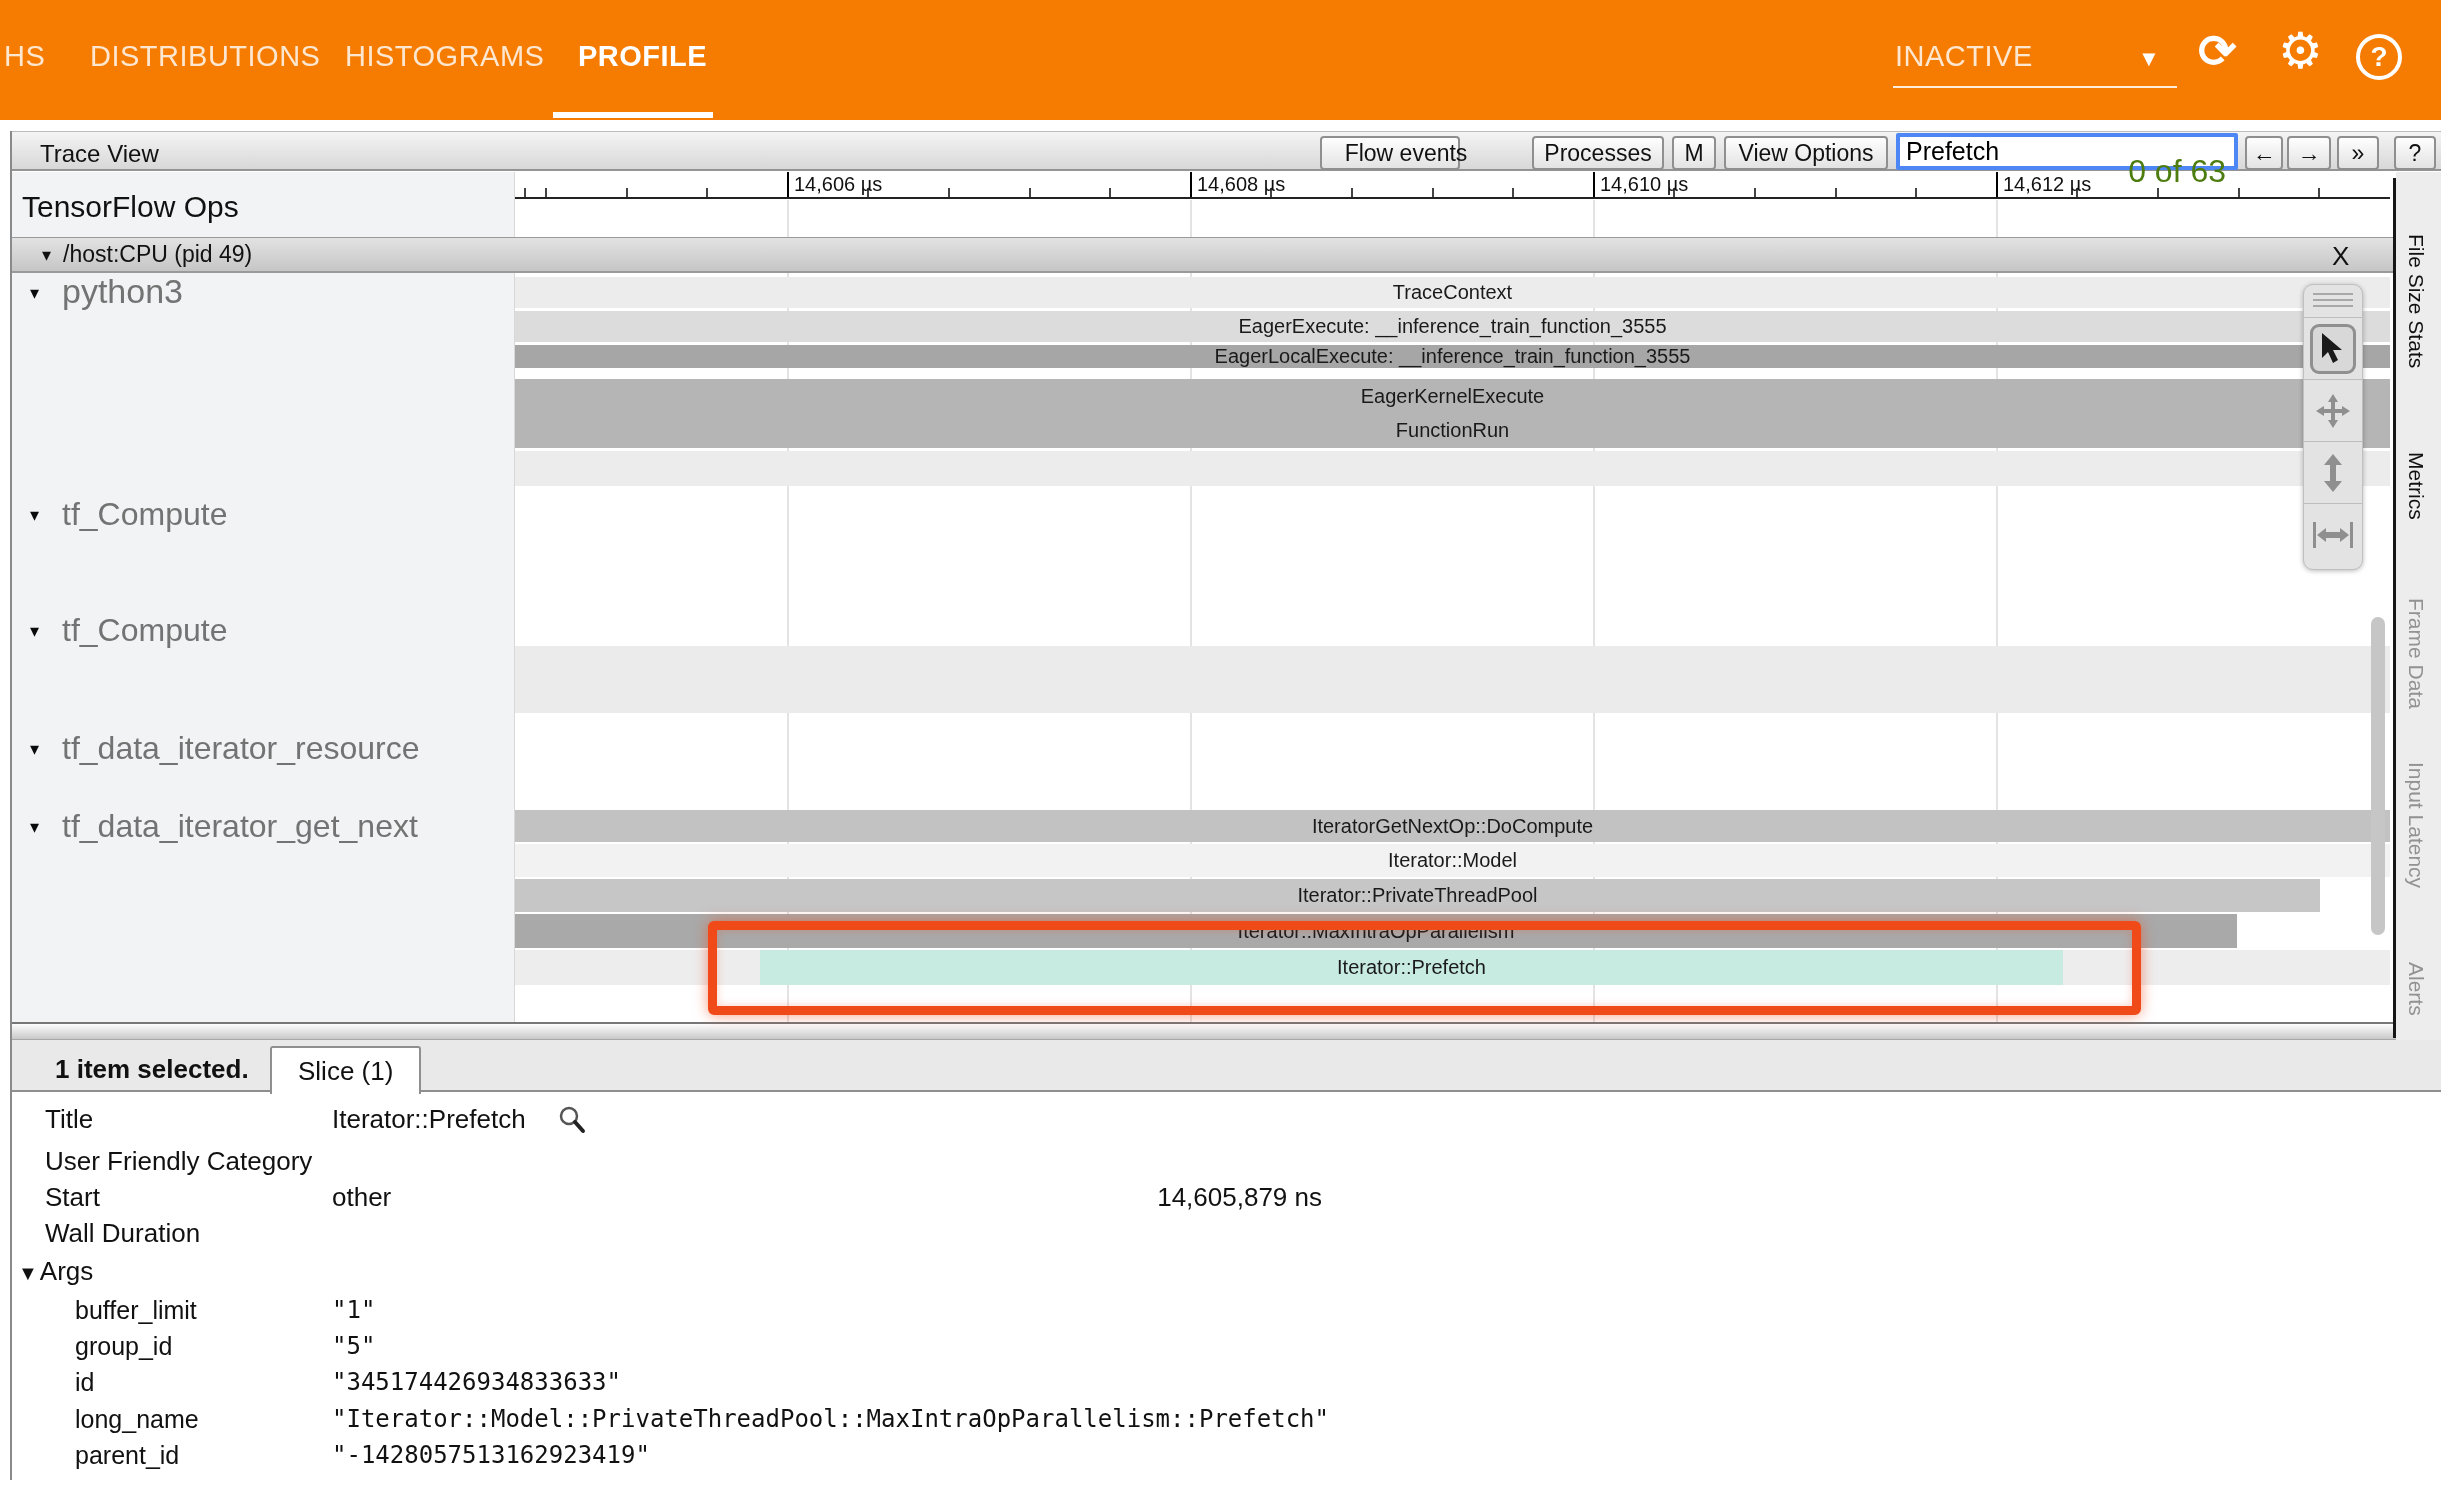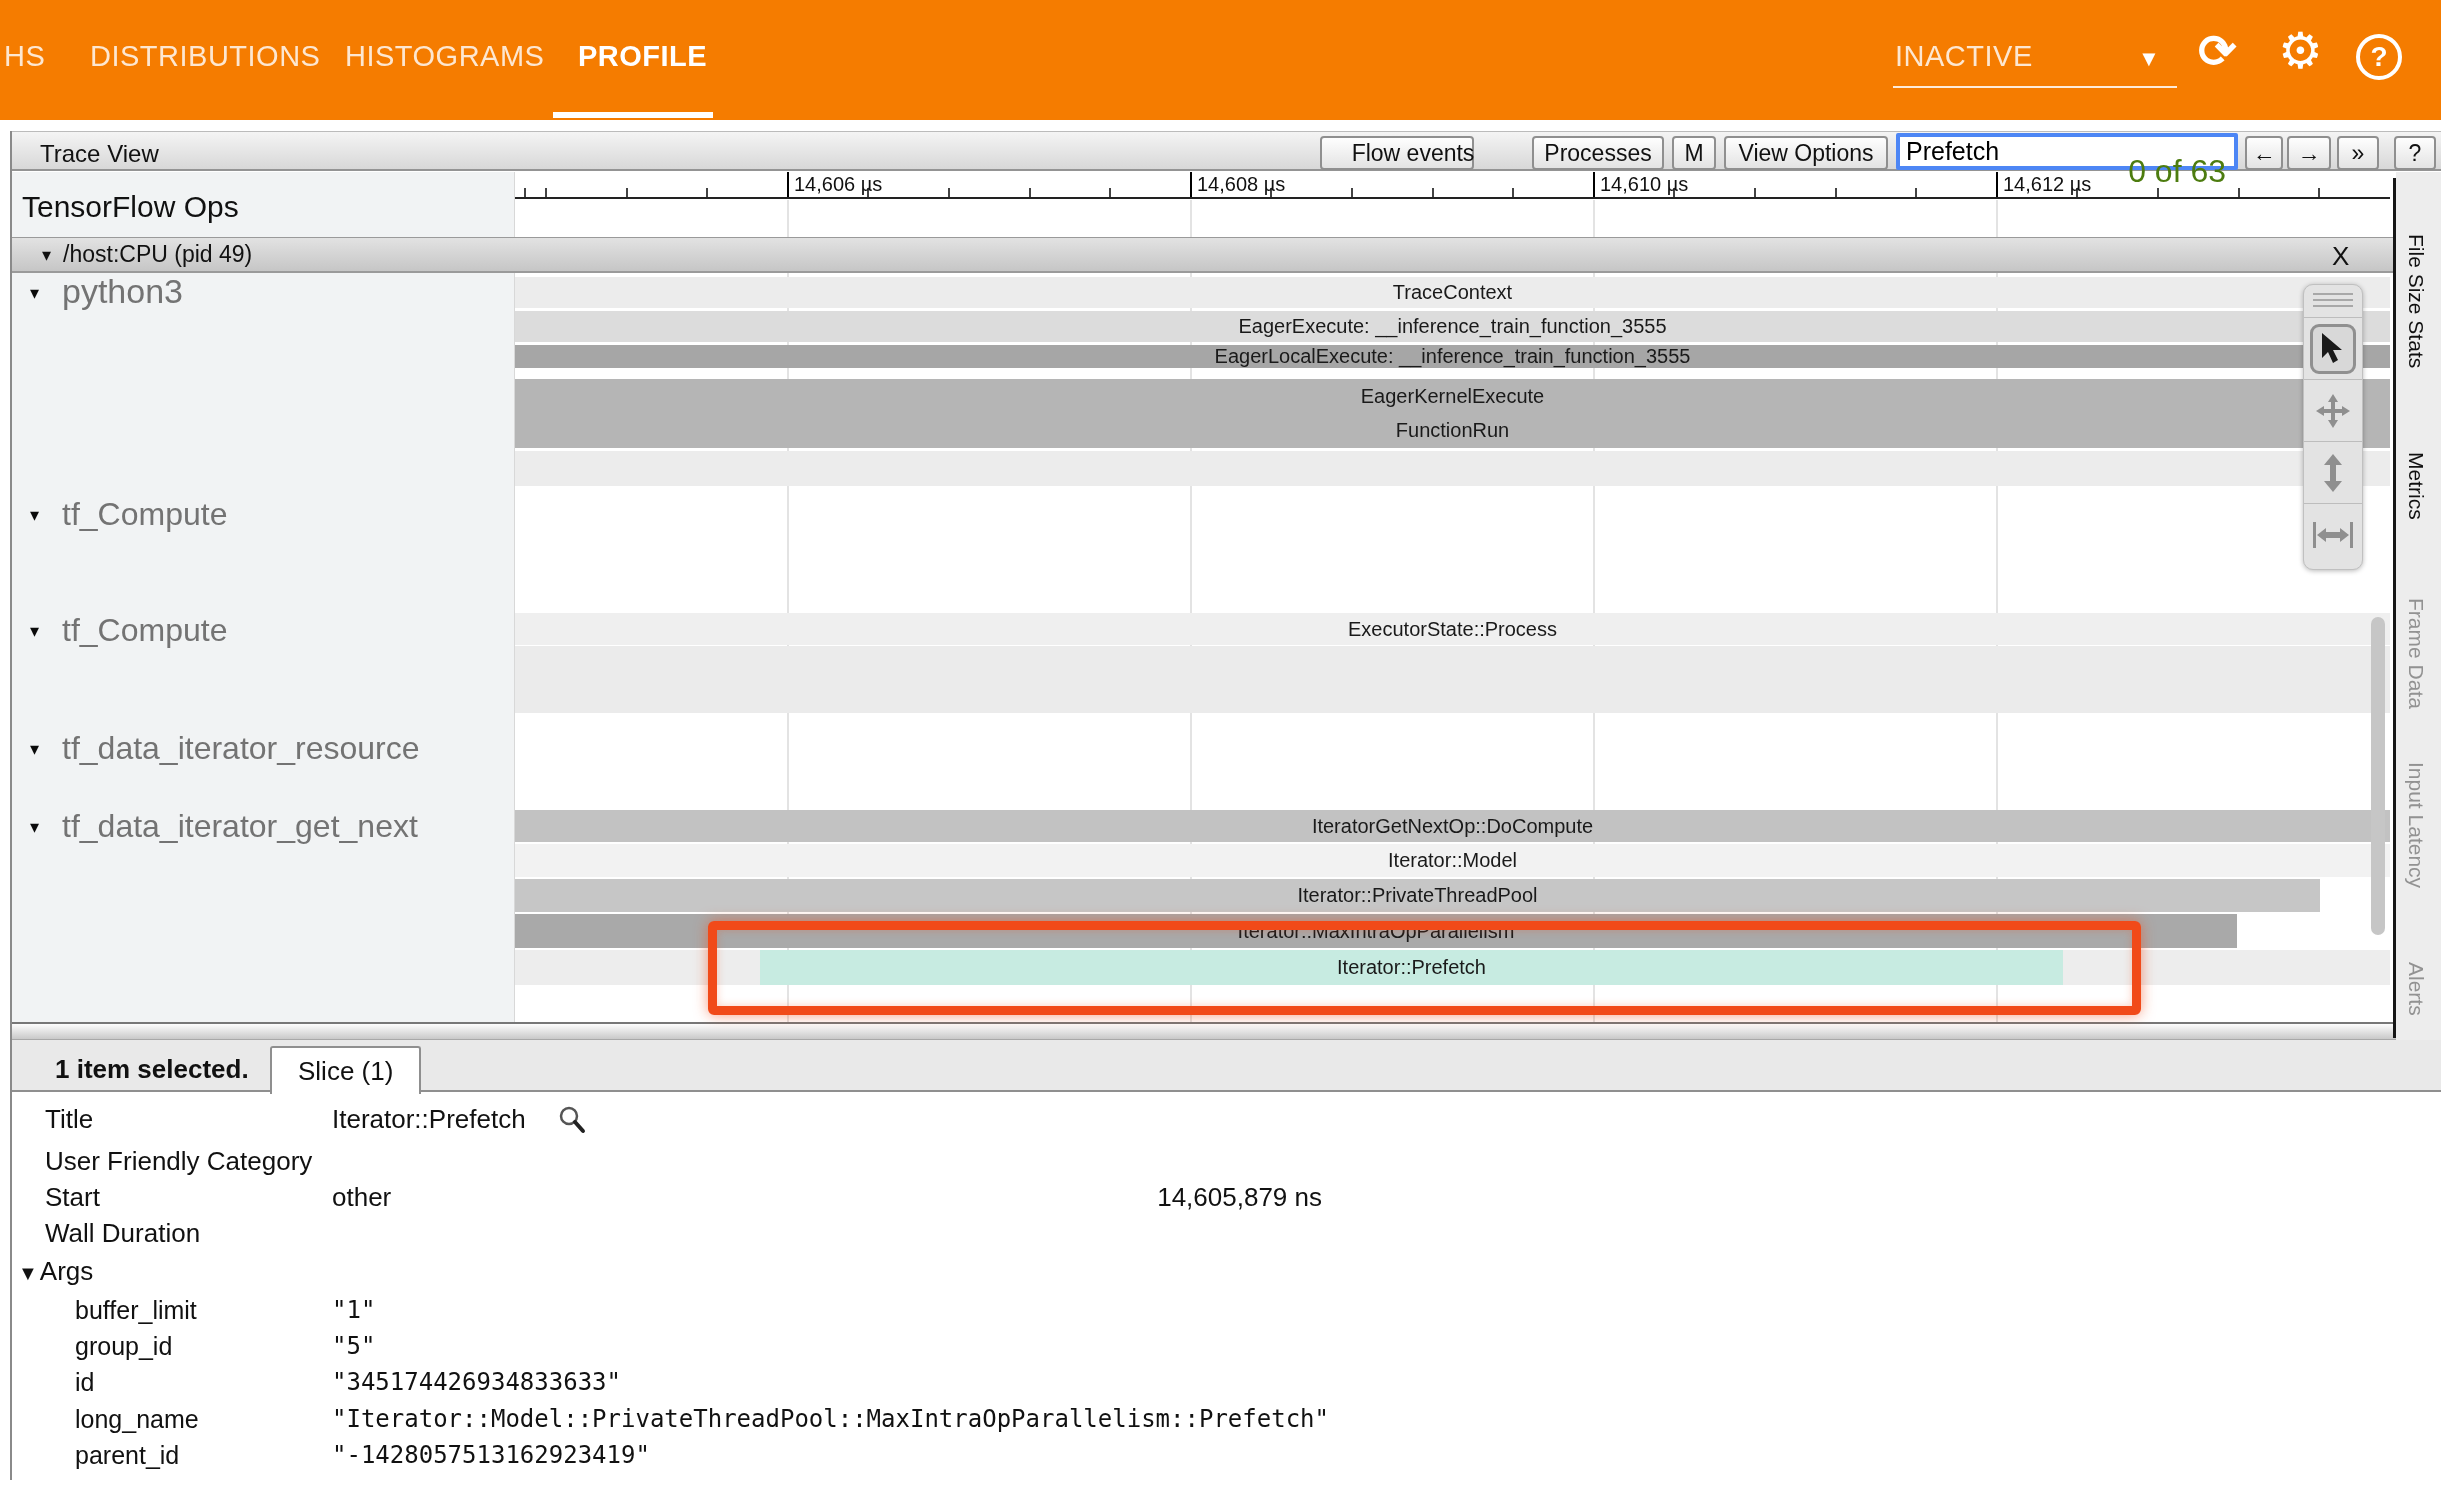--- a/index.html
+++ b/index.html
@@ -106,21 +106,21 @@
   <div class="abs top-icon" style="left:2138px;top:48px;font-size:22px;">▼</div>
   <div class="abs top-icon" style="left:2198px;top:28px;font-size:46px;font-weight:bold;">⟳</div>
   <div class="abs top-icon" style="left:2278px;top:26px;font-size:50px;">⚙</div>
   <div class="abs help-circle">
       <span>?</span>
     </div>
 
   <div class="abs outer-left"></div>
   <div class="abs trace-toolbar"></div>
   <div class="abs tv-title">Trace View</div>
-  <div class="abs tbtn" style="left:1320px;width:154px;padding-left:32px;">Flow events</div>
+  <div class="abs tbtn" style="left:1320px;width:140px;padding-left:32px;">Flow events</div>
   <div class="abs tbtn" style="left:1532px;width:132px;">Processes</div>
   <div class="abs tbtn" style="left:1672px;width:44px;">M</div>
   <div class="abs tbtn" style="left:1724px;width:164px;">View Options</div>
   <div class="abs searchbox">
     <input value="Prefetch" style="">
     <span class="search-count">0 of 63</span>
   </div>
   <div class="abs tbtn" style="left:2245px;width:38px;">←</div>
   <div class="abs tbtn" style="left:2287px;width:44px;">→</div>
   <div class="abs tbtn" style="left:2337px;width:42px;">»</div>
@@ -170,23 +170,20 @@
   <div class="abs bar" style="left:515px;top:345px;width:1875px;height:23px;background:#a6a6a6;">
       <span>EagerLocalExecute: __inference_train_function_3555</span>
     </div>
   <div class="abs bar" style="left:515px;top:379px;width:1875px;height:34px;background:#b5b5b5;">
       <span>EagerKernelExecute</span>
     </div>
   <div class="abs bar" style="left:515px;top:413px;width:1875px;height:35px;background:#b5b5b5;">
       <span>FunctionRun</span>
     </div>
   <div class="abs bar" style="left:515px;top:451px;width:1875px;height:35px;background:#ececec;"></div>
-  <div class="abs bar" style="left:515px;top:613px;width:1875px;height:32px;background:#efefef;">
-      <span>ExecutorState::Process</span>
-    </div>
   <div class="abs bar" style="left:515px;top:646px;width:1875px;height:67px;background:#ebebeb;"></div>
   <div class="abs bar" style="left:515px;top:810px;width:1875px;height:32px;background:#c2c2c2;">
       <span>IteratorGetNextOp::DoCompute</span>
     </div>
   <div class="abs bar" style="left:515px;top:844px;width:1875px;height:33px;background:#f2f2f2;">
       <span>Iterator::Model</span>
     </div>
   <div class="abs bar" style="left:515px;top:879px;width:1805px;height:33px;background:#c6c6c6;">
       <span>Iterator::PrivateThreadPool</span>
     </div>

